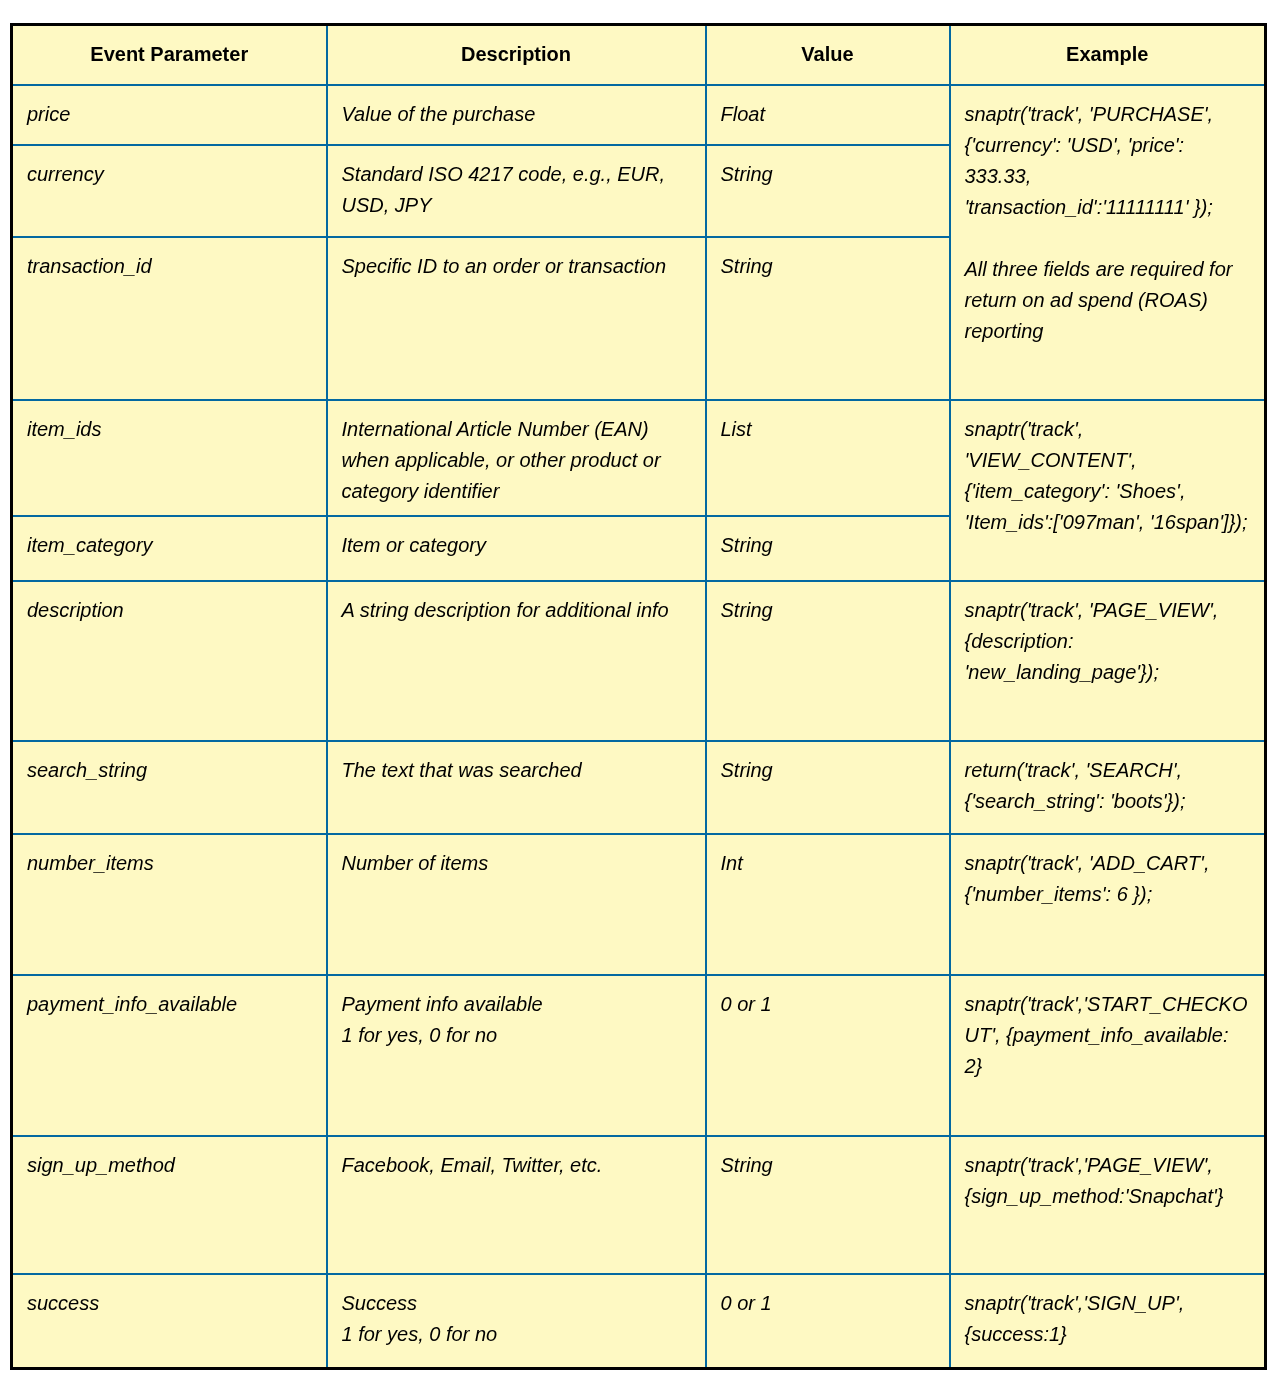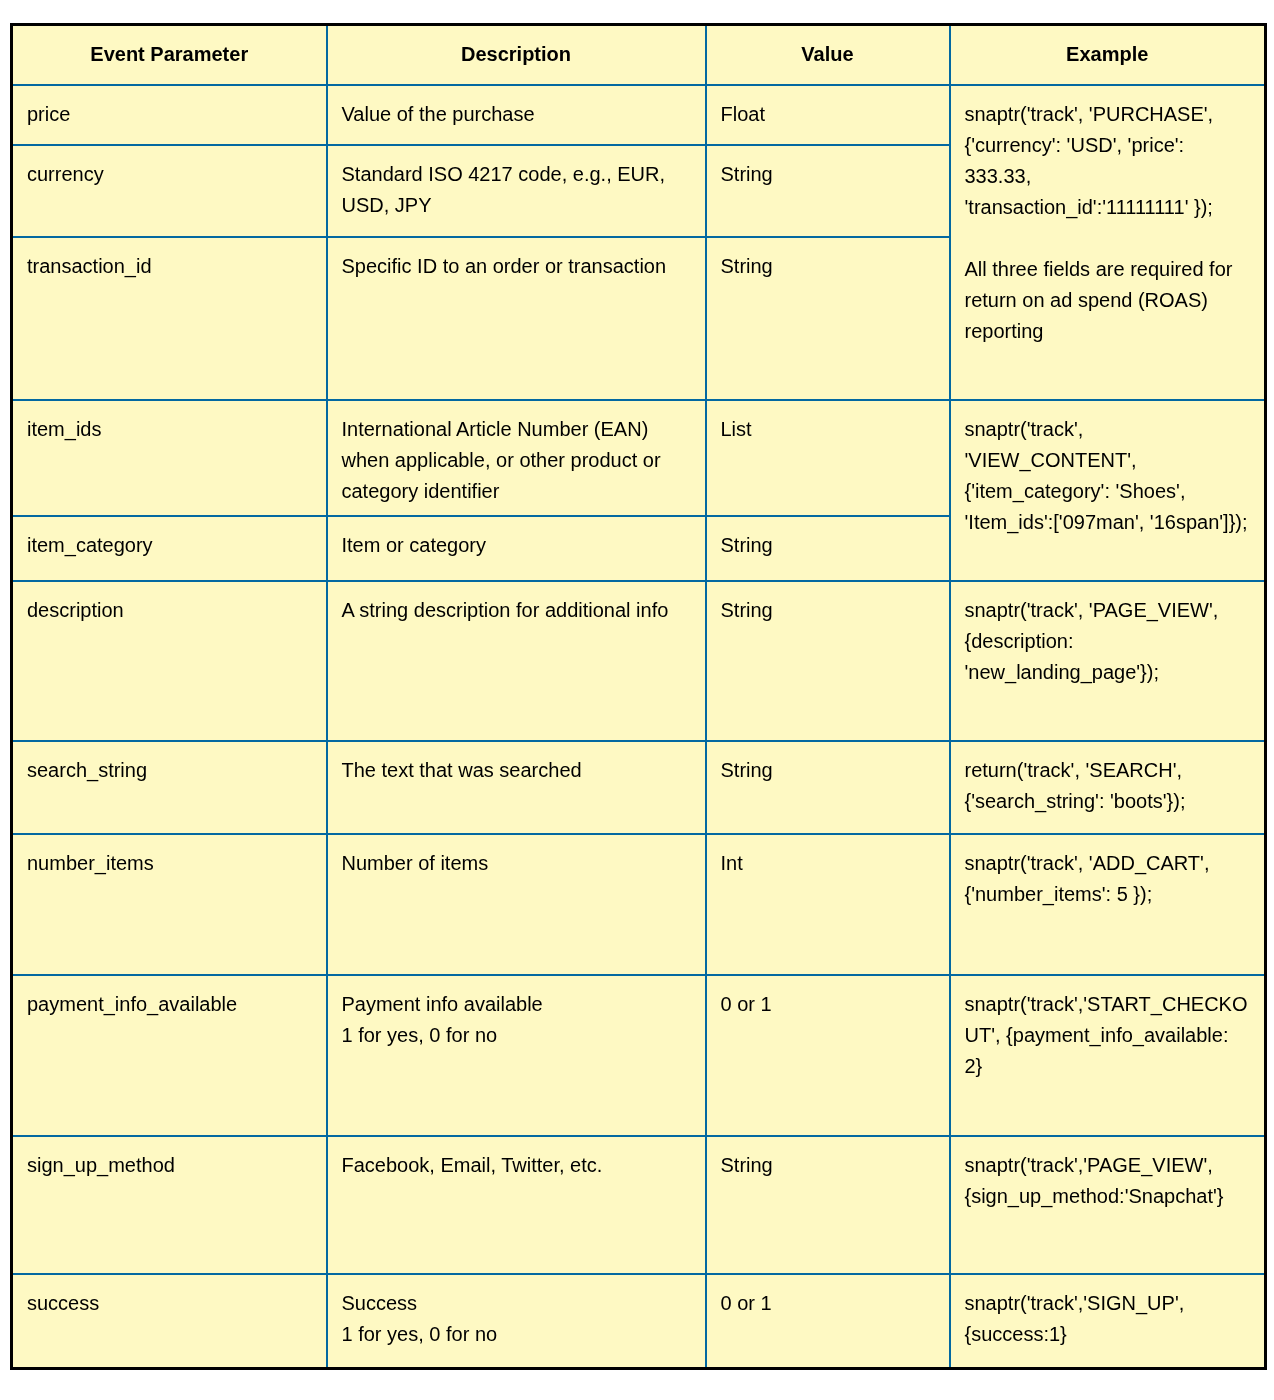--- a/index.html
+++ b/index.html
@@ -38,20 +38,21 @@
     vertical-align: middle;
     padding: 6px 8px;
   }
   table.params-table td {
     vertical-align: top;
     text-align: left;
     padding: 13px 14px 8px 14px;
     white-space: pre-line;
     overflow-wrap: break-word;
     word-wrap: break-word;
+    font-style: italic;
   }
 </style>
 </head>
 <body>
 
 <div class="page">
   <table class="params-table">
     <colgroup>
       <col style="width:315px">
       <col style="width:379px">
@@ -103,21 +104,21 @@
     <tr style="height:93px">
       <td>search_string</td>
       <td>The text that was searched</td>
       <td>String</td>
       <td>return('track', 'SEARCH', {'search_string': 'boots'});</td>
     </tr>
     <tr style="height:141px">
       <td>number_items</td>
       <td>Number of items</td>
       <td>Int</td>
-      <td>snaptr('track', 'ADD_CART', {'number_items': 5 });</td>
+      <td>snaptr('track', 'ADD_CART', {'number_items': 6 });</td>
     </tr>
     <tr style="height:161px">
       <td>payment_info_available</td>
       <td>Payment info available
 1 for yes, 0 for no</td>
       <td>0 or 1</td>
       <td>snaptr('track','START_CHECKOUT', {payment_info_available: 2}</td>
     </tr>
     <tr style="height:138px">
       <td>sign_up_method</td>

